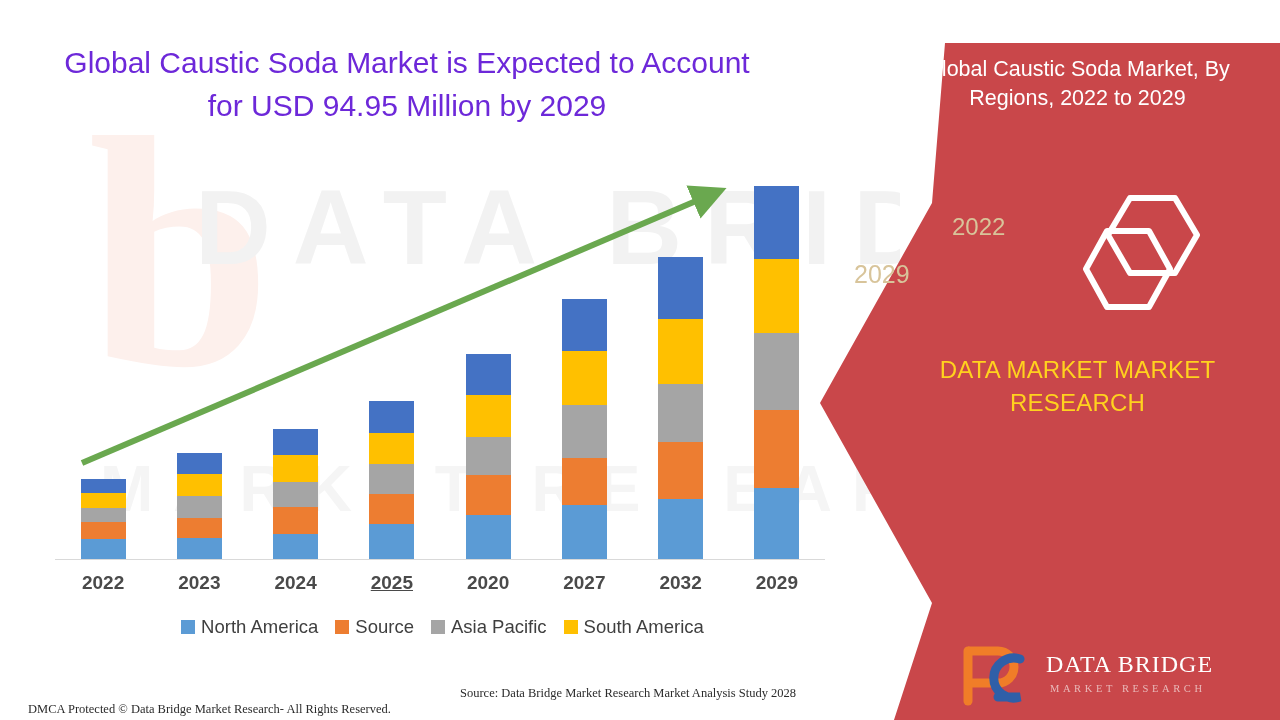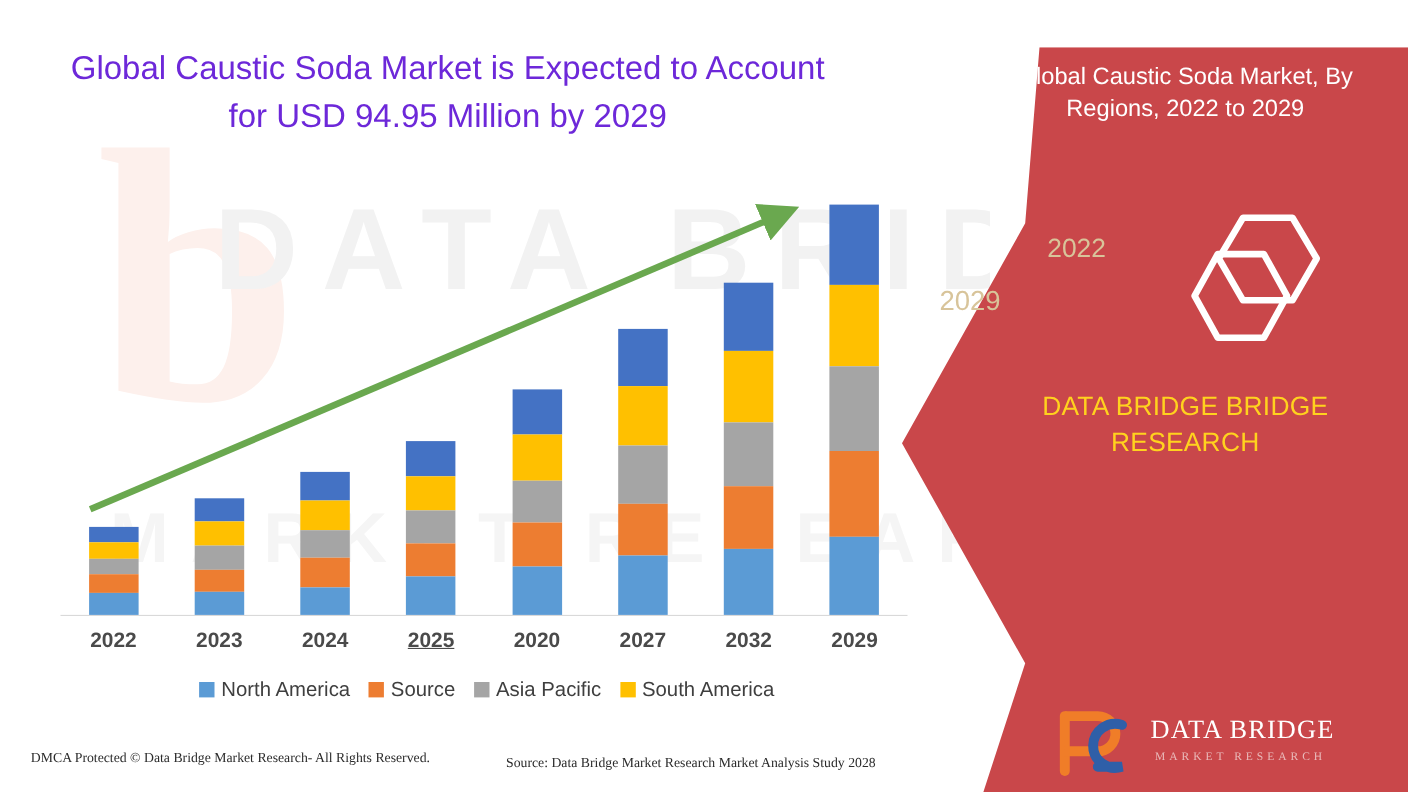--- a/index.html
+++ b/index.html
@@ -195,21 +195,21 @@
   .legend-label {
     color: #3f3f3f;
     font-size: 18.5px;
     font-weight: 400;
     white-space: nowrap;
   }
 
   
   .footer-left {
     position: absolute;
-    left: 28px; top: 682px;
+    left: 28px; top: 702px;
     color: #2b2b2b;
     font-size: 12.5px;
     font-family: "Liberation Serif", serif;
     white-space: nowrap;
   }
   .footer-right {
     position: absolute;
     left: 460px; top: 686px;
     color: #2b2b2b;
     font-size: 12.5px;
@@ -341,21 +341,21 @@
 
     <div class="panel-title">Global Caustic Soda Market, By Regions, 2022 to 2029</div>
 
     <svg class="hex-group" viewBox="0 0 200 130">
       <polygon points="55,5 100,5 122,42 100,80 55,80 33,42" fill="none" stroke="#ffffff" stroke-width="6" stroke-linejoin="round"></polygon>
       <polygon points="20,38 62,38 83,76 62,114 20,114 -1,76" transform="translate(12,0)" fill="none" stroke="#ffffff" stroke-width="6" stroke-linejoin="round"></polygon>
     </svg>
     <div class="hex-label hex-2022-label">2022</div>
     <div class="hex-label hex-2029-label">2029</div>
 
-    <div class="brand-text">DATA BRIDGE BRIDGE RESEARCH</div>
+    <div class="brand-text">DATA MARKET MARKET RESEARCH</div>
 
     <div class="dbmr-logo">
       <svg width="80" height="64" viewBox="0 0 80 64">
         <path d="M10 6 L10 56" stroke="#f07d28" stroke-width="9" stroke-linecap="round"></path>
         <path d="M10 6 L40 6 A16 16 0 0 1 40 38 L10 38" fill="none" stroke="#f07d28" stroke-width="9"></path>
         <path d="M62 14 A20 20 0 1 0 62 52 L40 52" fill="none" stroke="#2f5fa8" stroke-width="9" stroke-linecap="round"></path>
       </svg>
       <div class="dbmr-name">DATA BRIDGE</div>
       <div class="dbmr-sub">MARKET RESEARCH</div>
     </div>

